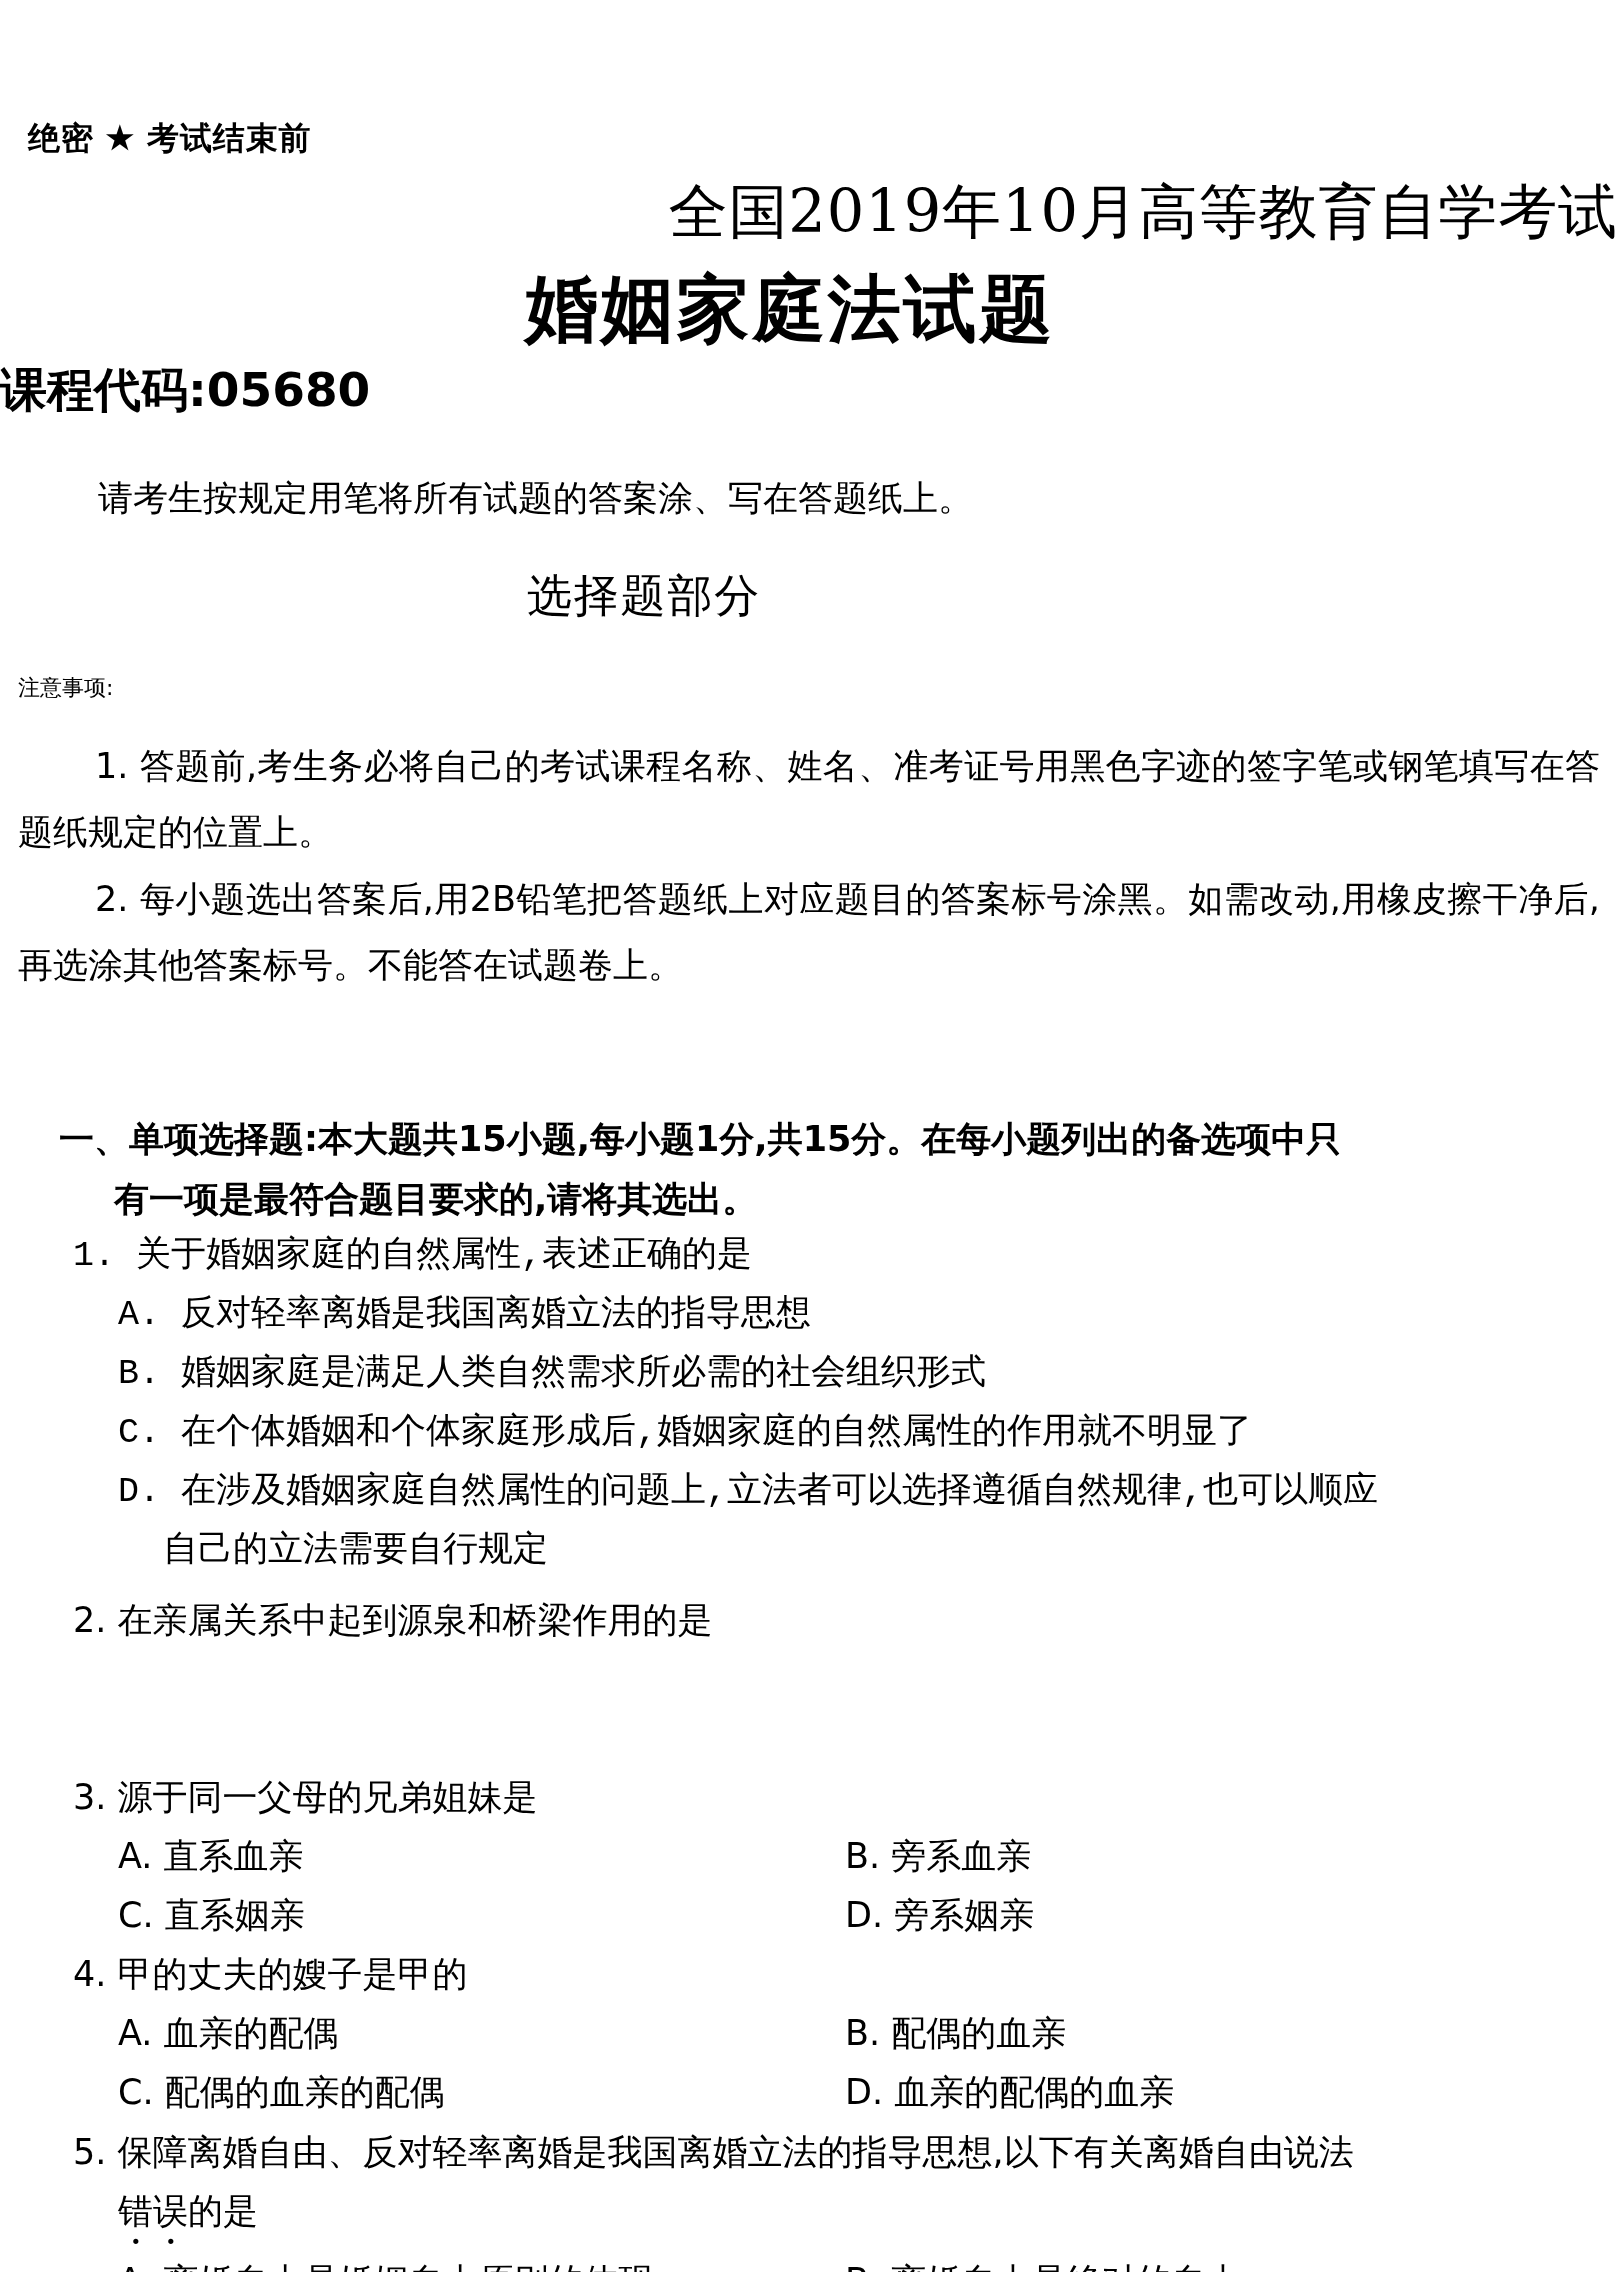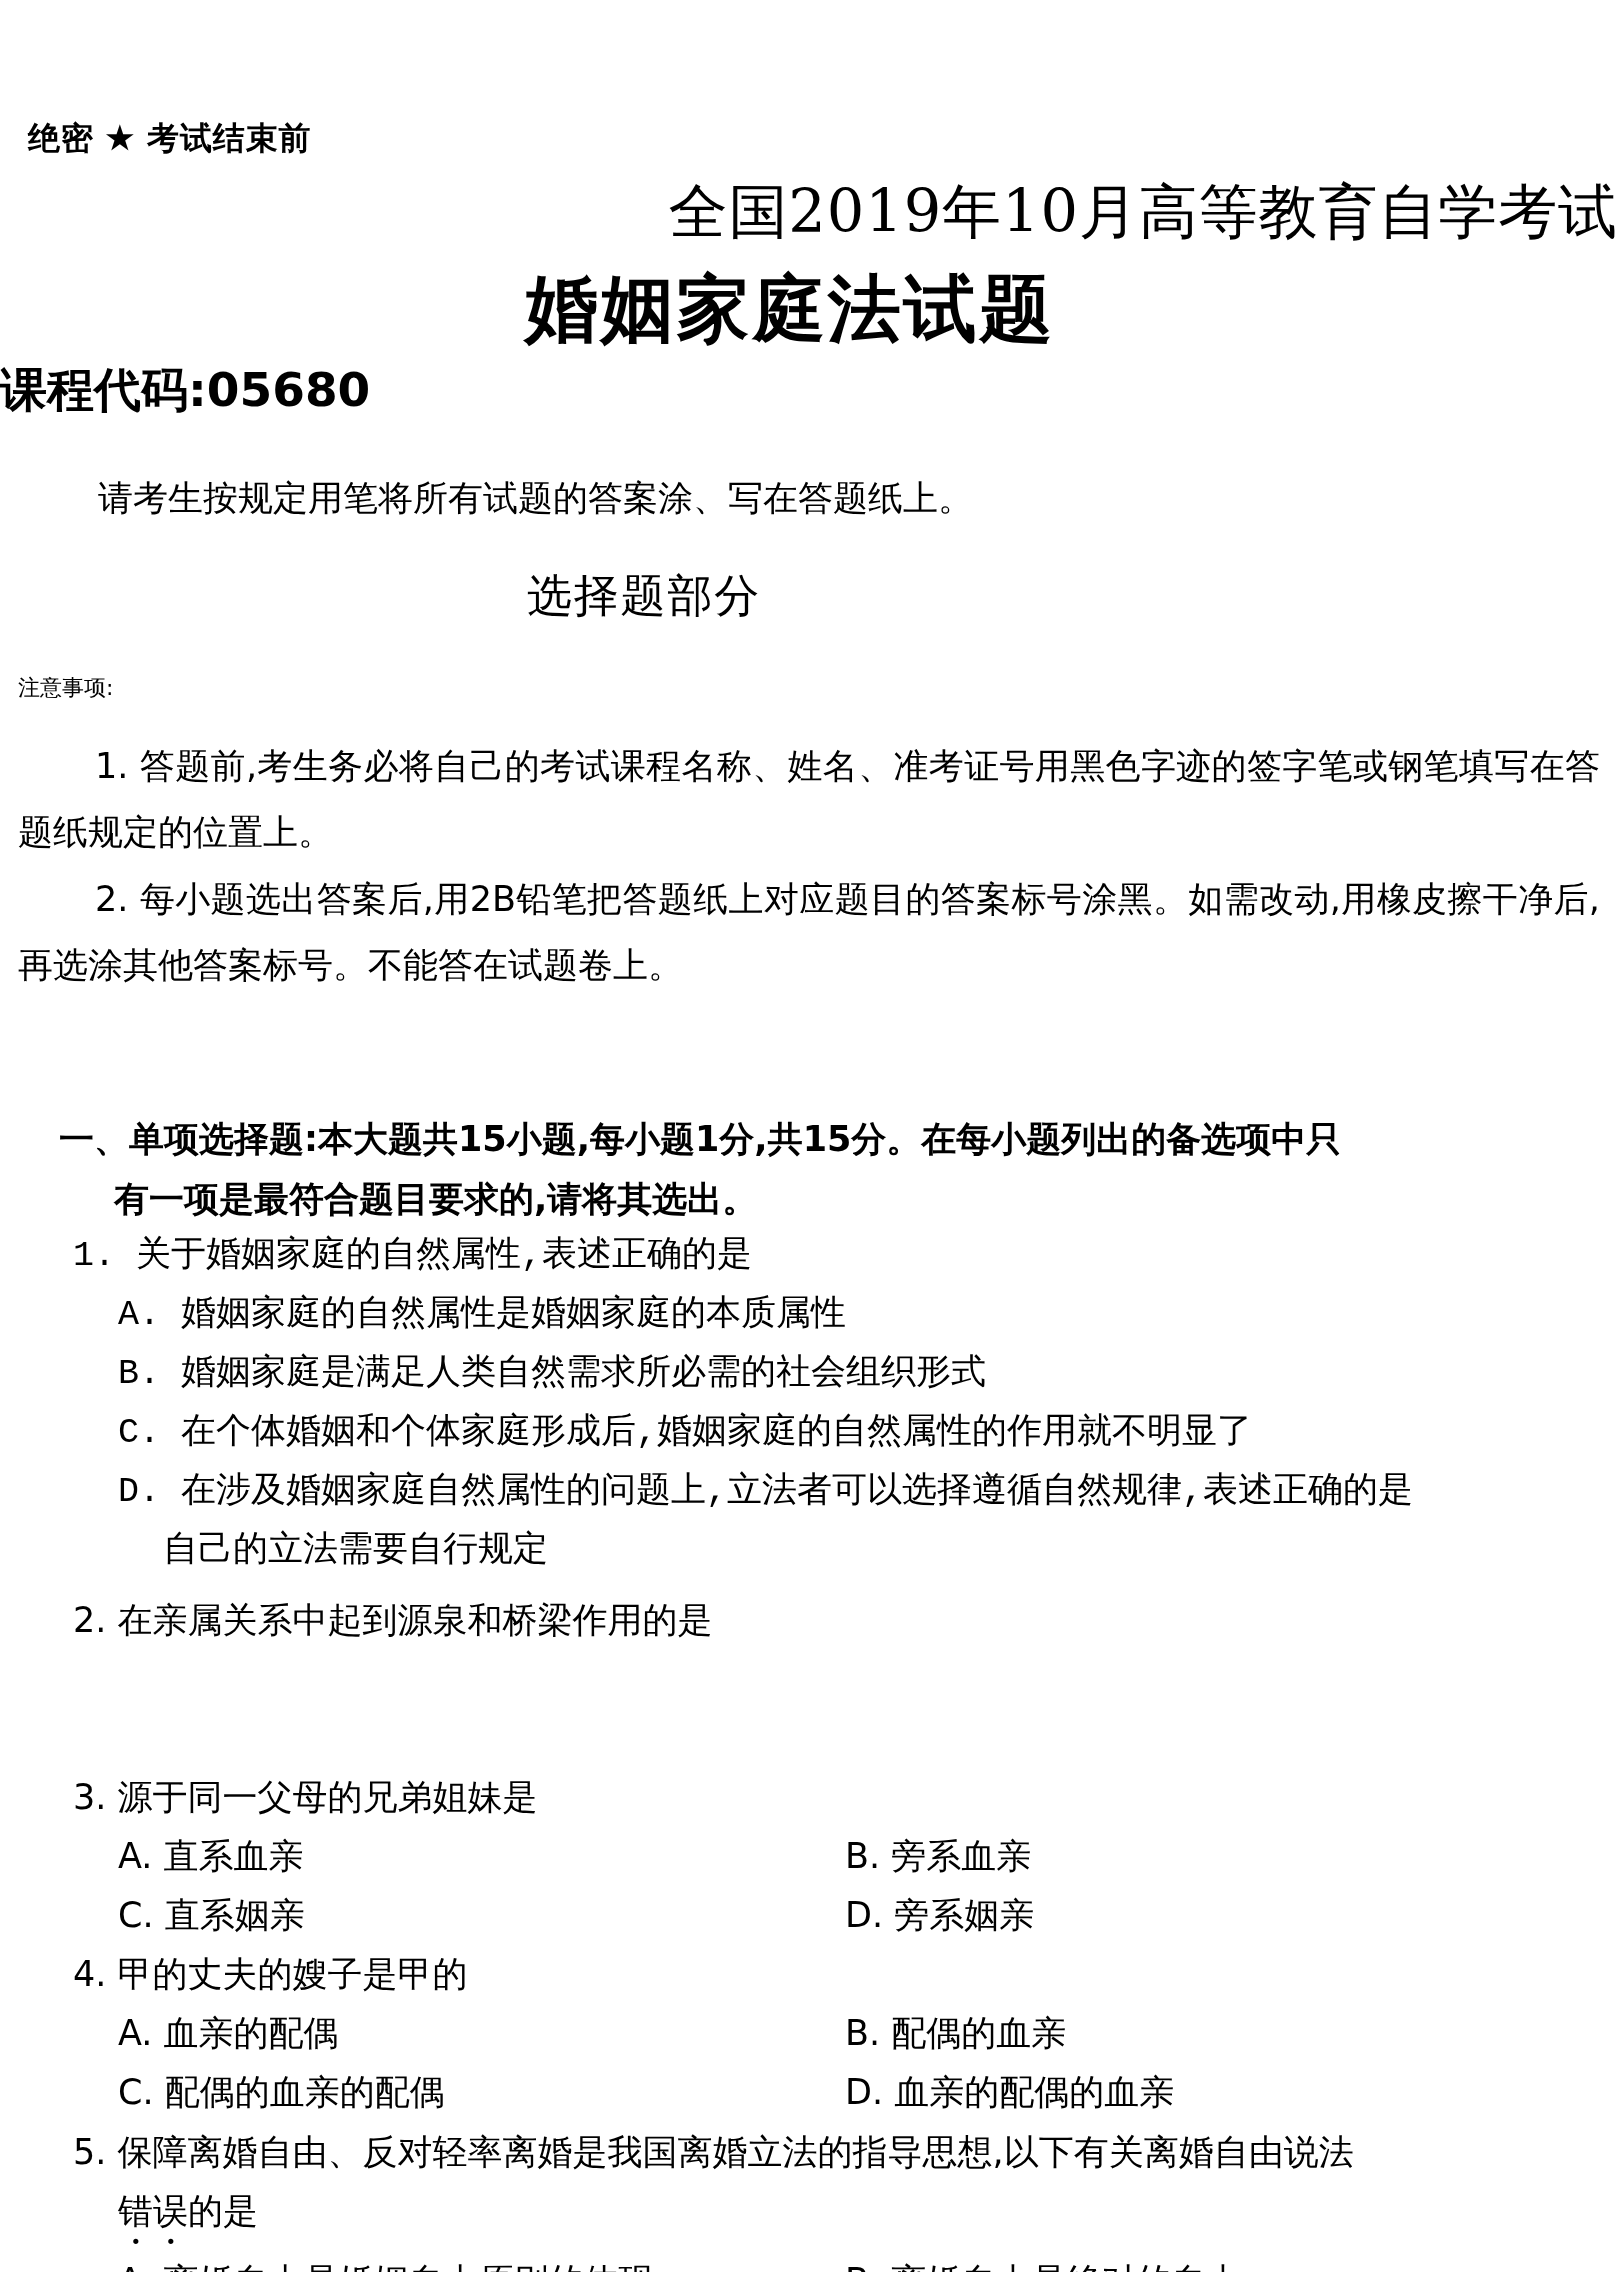--- a/index.html
+++ b/index.html
@@ -92,25 +92,25 @@
 <div class="note note1">1. 答题前,考生务必将自己的考试课程名称、姓名、准考证号用黑色字迹的签字笔或钢笔填写在答题纸规定的位置上。</div>
 <div class="note note2">2. 每小题选出答案后,用2B铅笔把答题纸上对应题目的答案标号涂黑。如需改动,用橡皮擦干净后,再选涂其他答案标号。不能答在试题卷上。</div>
 
 <div class="part-heading">
   <span>一、单项选择题:本大题共15小题,每小题1分,共15分。在每小题列出的备选项中只</span>
   <span class="cont">有一项是最符合题目要求的,请将其选出。</span>
 </div>
 
 <div class="q-block" style="top:1227px;font-family:Liberation Mono, monospace;">
   <div class="q-stem">1. 关于婚姻家庭的自然属性,表述正确的是</div>
-  <div class="opt">A. 婚姻家庭的自然属性是婚姻家庭的本质属性</div>
+  <div class="opt">A. 反对轻率离婚是我国离婚立法的指导思想</div>
   <div class="opt">B. 婚姻家庭是满足人类自然需求所必需的社会组织形式</div>
   <div class="opt">C. 在个体婚姻和个体家庭形成后,婚姻家庭的自然属性的作用就不明显了</div>
   <div class="opt">
-    <span>D. 在涉及婚姻家庭自然属性的问题上,立法者可以选择遵循自然规律,表述正确的是</span>
+    <span>D. 在涉及婚姻家庭自然属性的问题上,立法者可以选择遵循自然规律,也可以顺应</span>
     <span class="cont">自己的立法需要自行规定</span>
   </div>
 </div>
 
 <div class="q-block" style="top:1591px;">
   <div class="q-stem">2. 在亲属关系中起到源泉和桥梁作用的是</div>
 </div>
 
 <div class="q-block" style="top:1768px;">
   <div class="q-stem">3. 源于同一父母的兄弟姐妹是</div>

